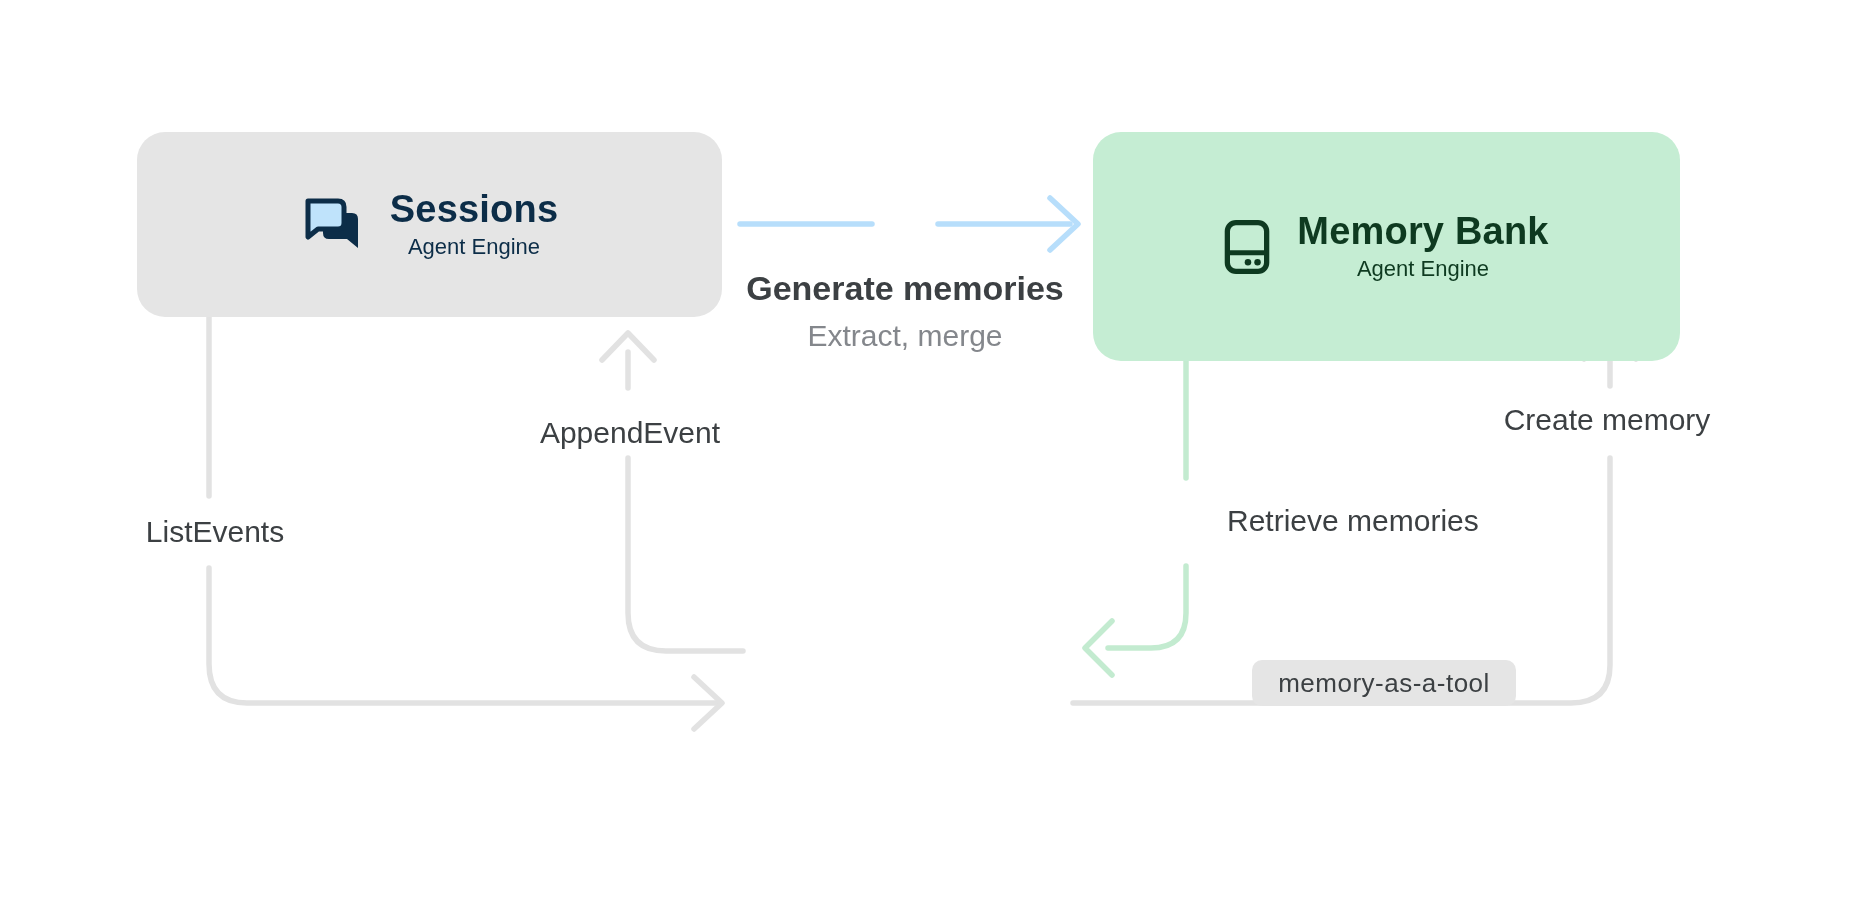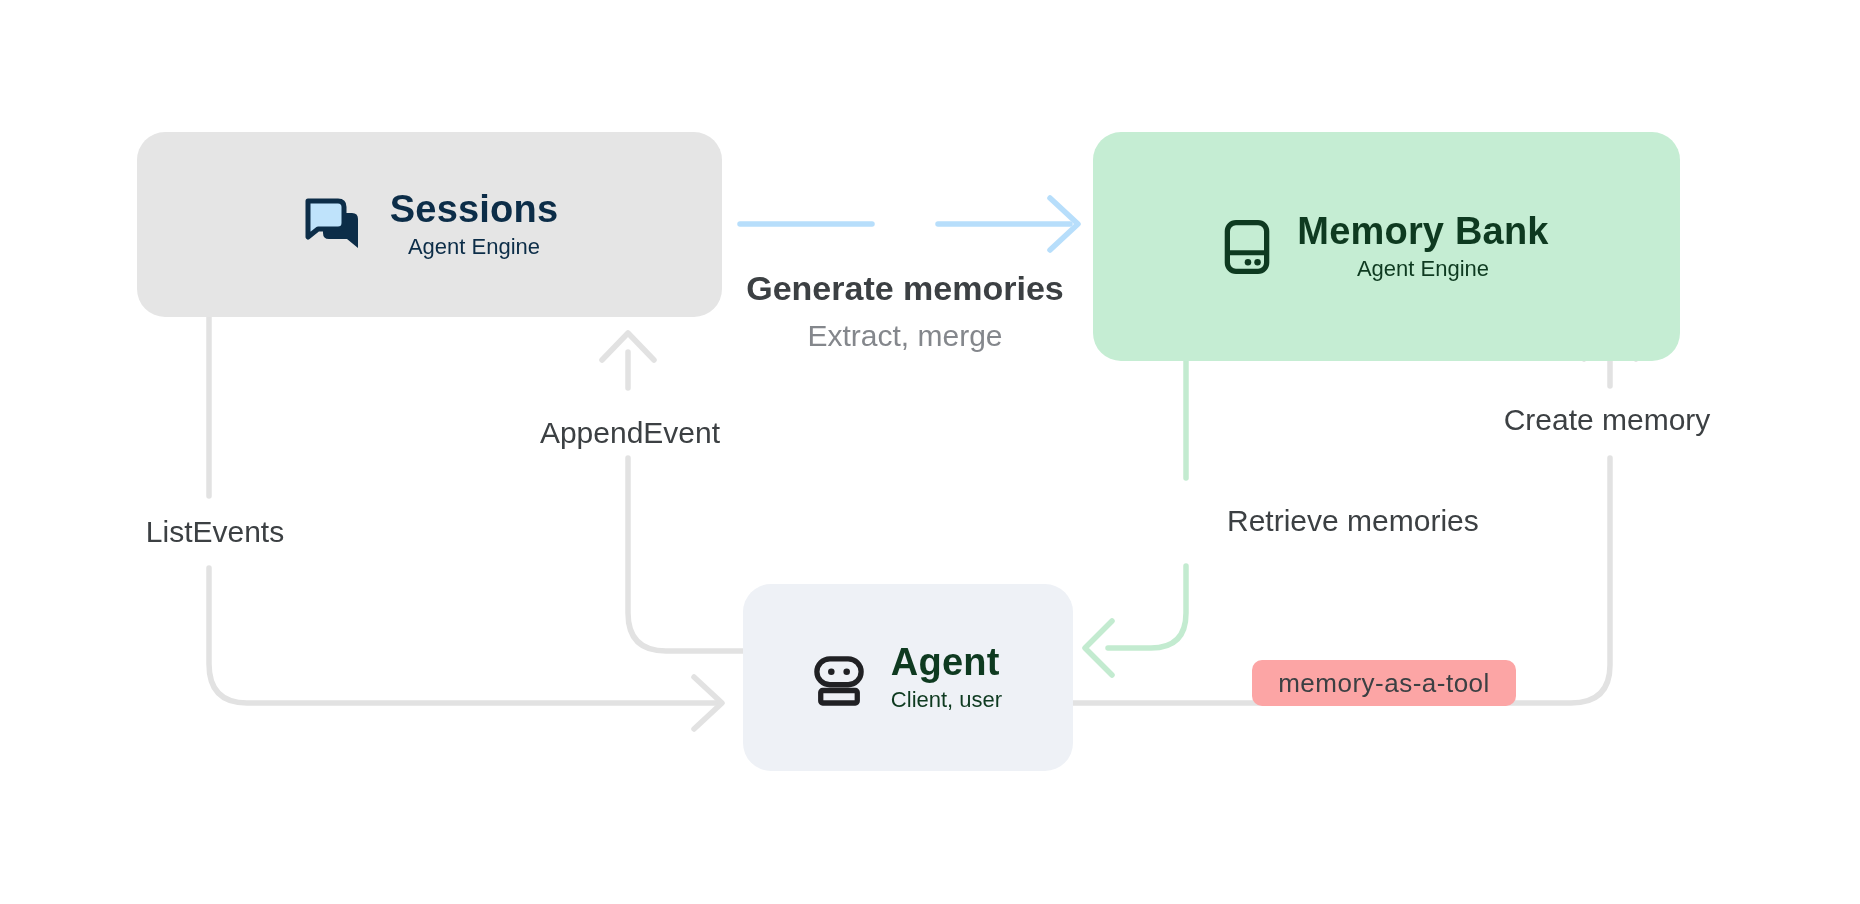--- a/index.html
+++ b/index.html
@@ -87,37 +87,23 @@
         <circle cx="25" cy="45" r="3.4" fill="currentColor"></circle>
         <circle cx="35" cy="45" r="3.4" fill="currentColor"></circle>
       </svg>
     </span>
     <span class="txt" style="color: rgb(14, 58, 32);">
       <span class="title">Memory Bank</span>
       <span class="subtitle">Agent Engine</span>
     </span>
   </div>
 
-  <div class="node" id="node-agent" style="background-color: rgb(238, 241, 246);">
-    <span class="icon" style="color: rgb(32, 33, 36);">
-      <svg width="50" height="56" viewBox="0 0 52 58">
-        <rect x="3" y="9" width="46" height="27" rx="13.5" fill="none" stroke="currentColor" stroke-width="5.5"></rect>
-        <circle cx="18" cy="22.5" r="3.4" fill="currentColor"></circle>
-        <circle cx="34" cy="22.5" r="3.4" fill="currentColor"></circle>
-        <rect x="7" y="42" width="38" height="13" rx="2" fill="none" stroke="currentColor" stroke-width="5.5"></rect>
-      </svg>
-    </span>
-    <span class="txt" style="color: rgb(14, 58, 32);">
-      <span class="title">Agent</span>
-      <span class="subtitle">Client, user</span>
-    </span>
-  </div>
 
   <div class="edge-label" id="label-generate" style="left: 905px; top: 288px; color: rgb(60, 64, 67);">Generate memories</div>
   <div class="edge-label" style="left: 905px; top: 336px; color: rgb(132, 135, 140);">Extract, merge</div>
   <div class="edge-label" style="left: 630px; top: 421px; color: rgb(60, 64, 67); margin-top: 12px;">AppendEvent</div>
   <div class="edge-label" style="left: 215px; top: 532px; color: rgb(60, 64, 67);">ListEvents</div>
   <div class="edge-label" style="left: 1607px; top: 420px; color: rgb(60, 64, 67);">Create memory</div>
   <div class="edge-label" id="label-retrieve" style="left: 1227px; top: 521px; color: rgb(60, 64, 67);">Retrieve memories</div>
 
-  <div id="badge-tool" style="background-color: #fca5a5; color: rgb(60, 64, 67);">memory-as-a-tool</div>
+  <div id="badge-tool" style="background-color: #e5e5e5; color: rgb(60, 64, 67);">memory-as-a-tool</div>
 
 </div>
 
 </body></html>

